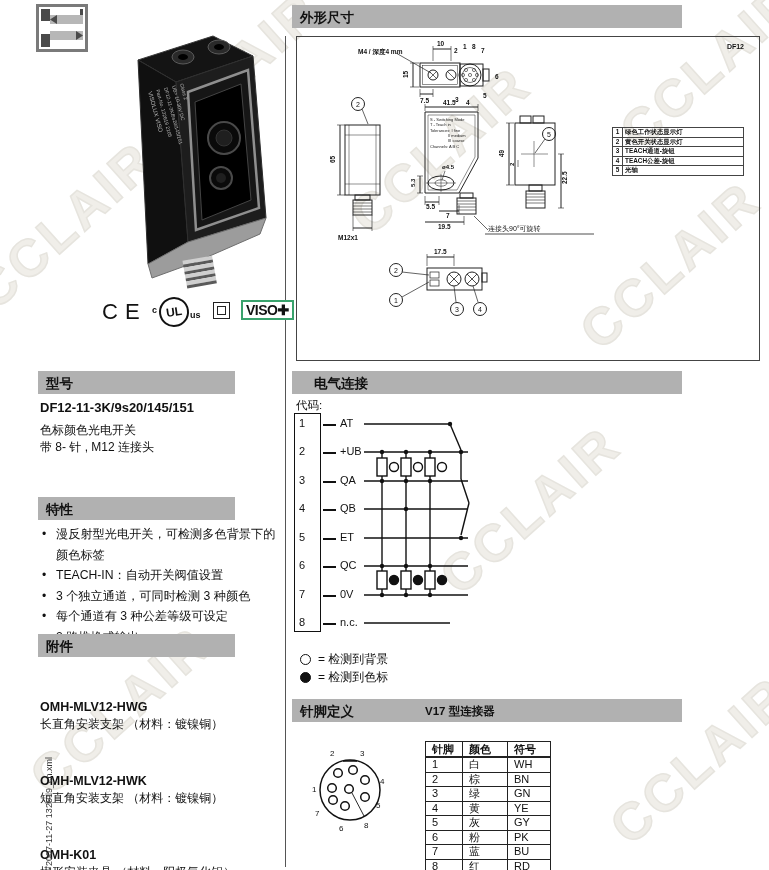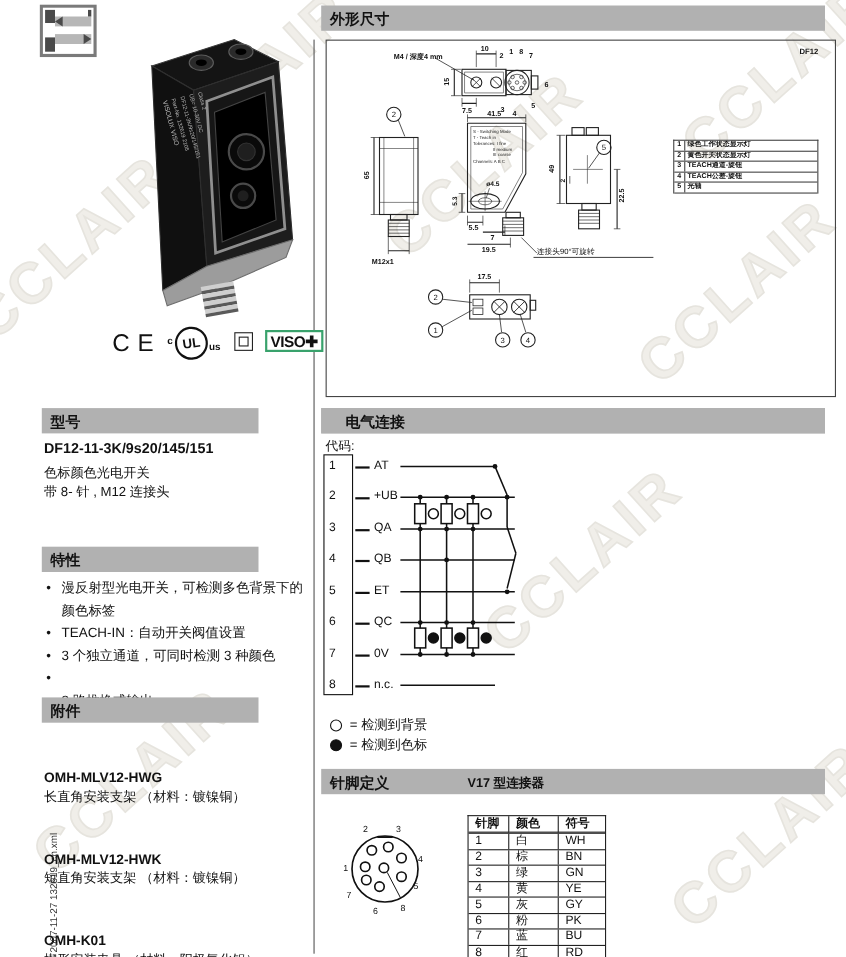--- a/index.html
+++ b/index.html
@@ -14,21 +14,21 @@
     color:#f0eee9;-webkit-text-stroke:1.5px #e6e4de;transform:rotate(-42deg);
     pointer-events:none;white-space:nowrap;
   }
   .z{z-index:1;}
   
   .hdr{
     position:absolute;background:#b1b1b1;height:23px;box-sizing:border-box;
     font-weight:bold;font-size:13.5px;padding:4px 0 0 8px;z-index:1;
   }
   .hdr-left{left:38px;width:197px;}
-  .hdr-right{left:292px;width:458px;}
+  .hdr-right{left:292px;width:390px;}
   .vrule{position:absolute;left:285px;top:36px;width:1px;height:831px;background:#555;z-index:1;}
   
   .model-code{position:absolute;left:40px;top:400px;font-weight:bold;font-size:13px;}
   .model-desc{position:absolute;left:40px;font-size:12px;}
   .feat-list{position:absolute;left:42px;top:524px;width:236px;font-size:12.2px;line-height:20.5px;}
   .feat-item{display:flex;}
   .feat-item .bullet{width:14px;flex:0 0 14px;}
   .acc-list{position:absolute;left:40px;top:659px;width:240px;font-size:12px;line-height:17px;}
   .acc-item{margin-bottom:4px;}
   .acc-code{font-weight:bold;font-size:12.5px;margin-top:40px;}
@@ -167,20 +167,21 @@
   <div class="feat-item">
       <span class="bullet">•</span>
       <span>TEACH-IN：自动开关阀值设置</span>
     </div>
   <div class="feat-item">
       <span class="bullet">•</span>
       <span>3 个独立通道，可同时检测 3 种颜色</span>
     </div>
   <div class="feat-item">
       <span class="bullet">•</span>
+      <span>每个通道有 3 种公差等级可设定</span>
     </div>
   <div class="feat-item">
       <span class="bullet">•</span>
       <span>3 路推挽式输出</span>
     </div>
 </div>
 
 <div class="hdr hdr-left" style="top:634px;">附件</div>
 <div class="acc-list">
   <div class="acc-item">

